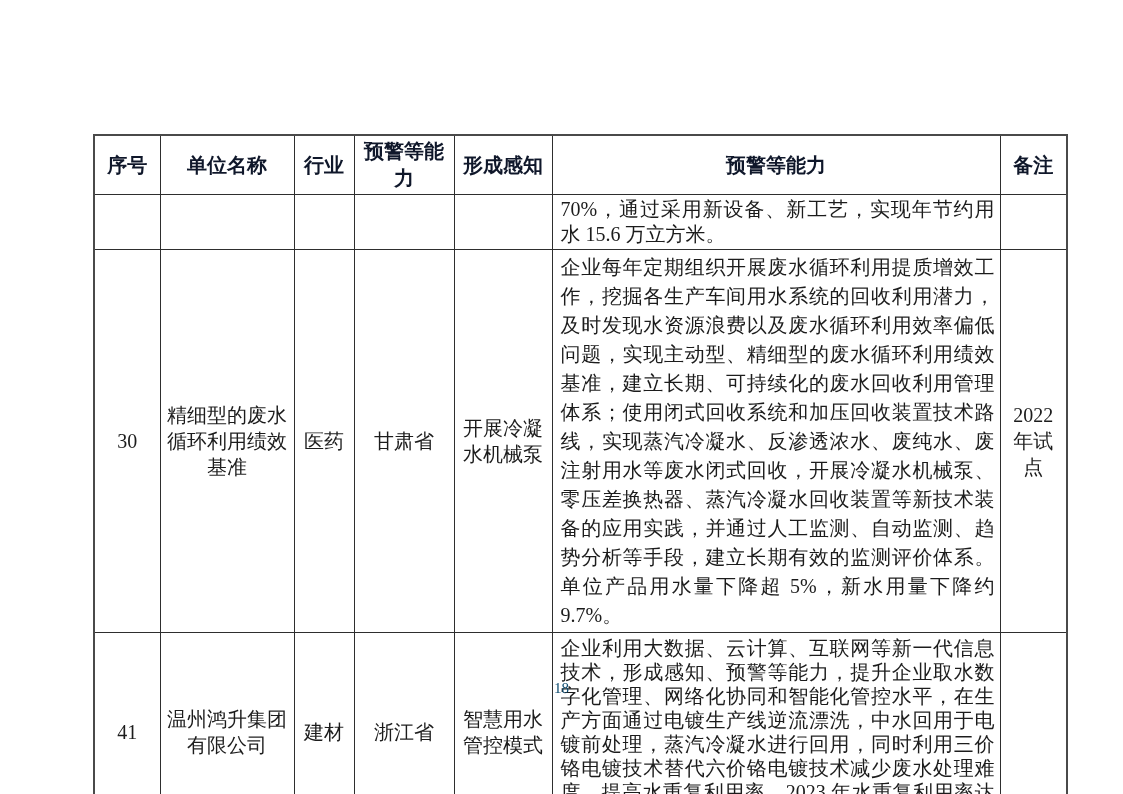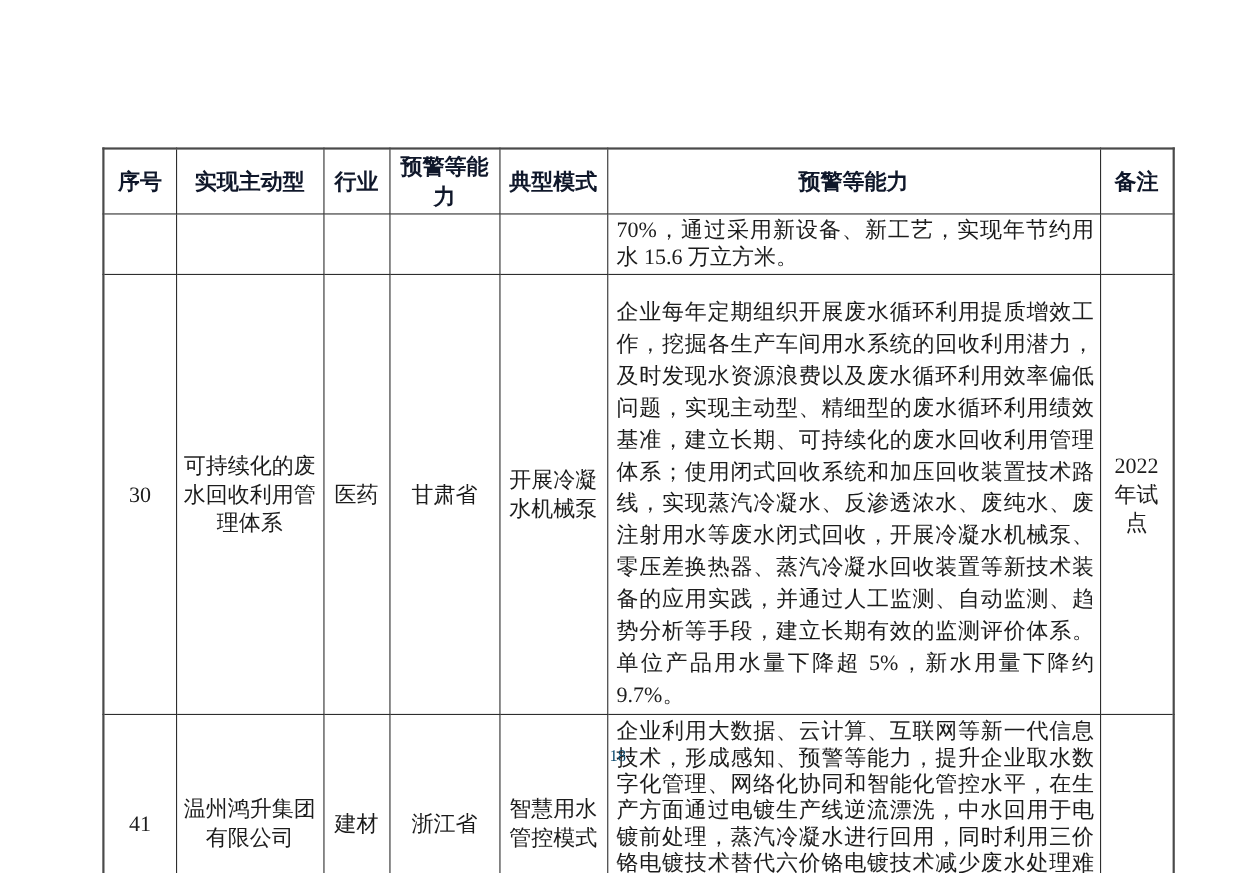--- a/index.html
+++ b/index.html
@@ -52,21 +52,21 @@
   
   td.c-practice {
     font-size: 20px;
     text-align: justify;
     vertical-align: top;
     padding: 2px 5px 2px 8px;
   }
   tr.row-cont  { height: 51px; }
   tr.row-cont  td.c-practice { line-height: 25px; margin-top: 45px; }
   tr.row-40    { height: 265px; }
-  tr.row-40    td.c-practice { line-height: 29px; padding-top: 20px; }
+  tr.row-40    td.c-practice { line-height: 29px; padding-top: 3px; }
   tr.row-41    { height: 173px; }
   tr.row-41    td.c-practice { line-height: 24px; padding-top: 3px; }
   thead tr { height: 38px; }
 
   .page-number {
     position: absolute;
     top: 680px;
     left: 0;
     width: 1123px;
     text-align: center;
@@ -85,41 +85,41 @@
       <col style="width:134px">
       <col style="width:60px">
       <col style="width:100px">
       <col style="width:98px">
       <col style="width:448px">
       <col style="width:67px">
     </colgroup>
     <thead>
       <tr>
         <th class="hdr">序号</th>
-        <th class="hdr">实现主动型</th>
+        <th class="hdr">单位名称</th>
         <th class="hdr">行业</th>
         <th class="hdr">预警等能力</th>
-        <th class="hdr">典型模式</th>
+        <th class="hdr">形成感知</th>
         <th class="hdr">预警等能力</th>
         <th class="hdr">备注</th>
       </tr>
     </thead>
     <tbody>
       <tr class="row-cont">
         <td class="c-center"></td>
         <td class="c-center"></td>
         <td class="c-center"></td>
         <td class="c-center"></td>
         <td class="c-center"></td>
         <td class="c-practice">70%，通过采用新设备、新工艺，实现年节约用水 15.6 万立方米。</td>
         <td class="c-center"></td>
       </tr>
       <tr class="row-40">
         <td class="c-center">30</td>
-        <td class="c-center">可持续化的废水回收利用管理体系</td>
+        <td class="c-center">精细型的废水循环利用绩效基准</td>
         <td class="c-center">医药</td>
         <td class="c-center">甘肃省</td>
         <td class="c-center">开展冷凝水机械泵</td>
         <td class="c-practice">企业每年定期组织开展废水循环利用提质增效工作，挖掘各生产车间用水系统的回收利用潜力，及时发现水资源浪费以及废水循环利用效率偏低问题，实现主动型、精细型的废水循环利用绩效基准，建立长期、可持续化的废水回收利用管理体系；使用闭式回收系统和加压回收装置技术路线，实现蒸汽冷凝水、反渗透浓水、废纯水、废注射用水等废水闭式回收，开展冷凝水机械泵、零压差换热器、蒸汽冷凝水回收装置等新技术装备的应用实践，并通过人工监测、自动监测、趋势分析等手段，建立长期有效的监测评价体系。单位产品用水量下降超 5%，新水用量下降约 9.7%。</td>
         <td class="c-center">2022年试点</td>
       </tr>
       <tr class="row-41">
         <td class="c-center">41</td>
         <td class="c-center">温州鸿升集团有限公司</td>
         <td class="c-center">建材</td>

